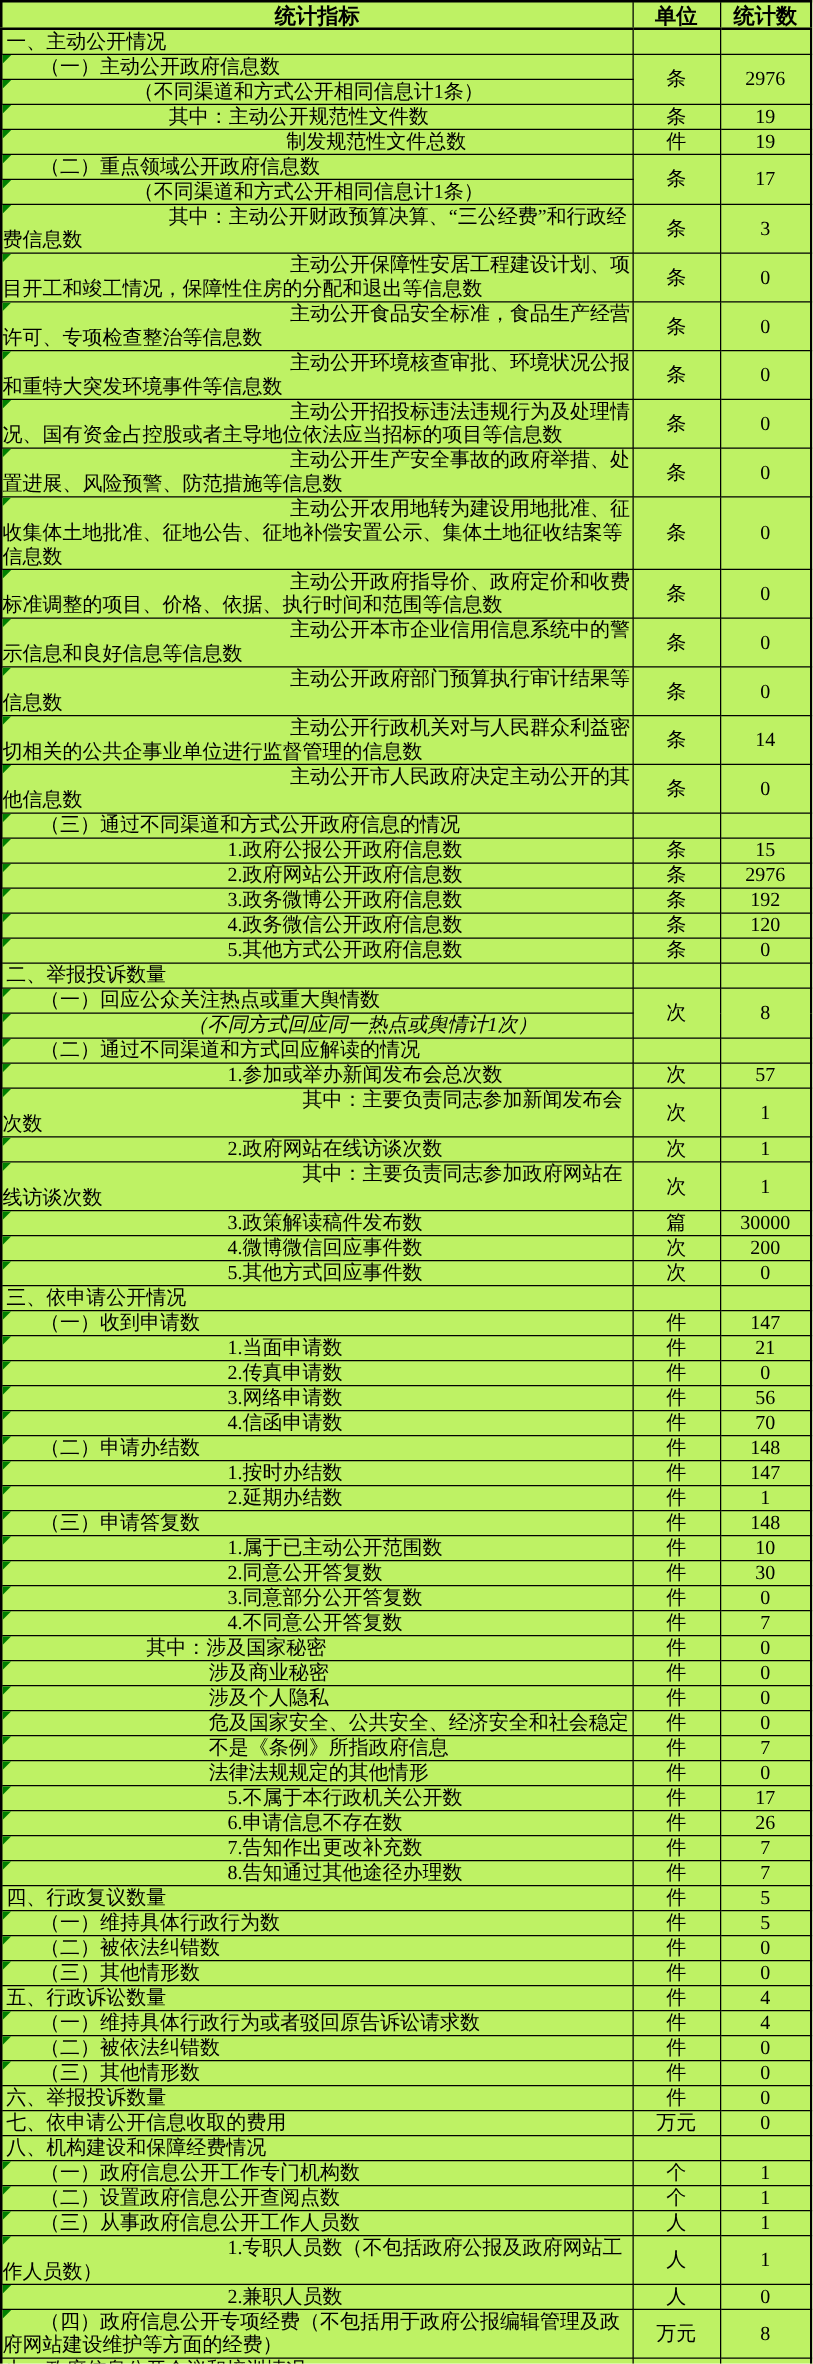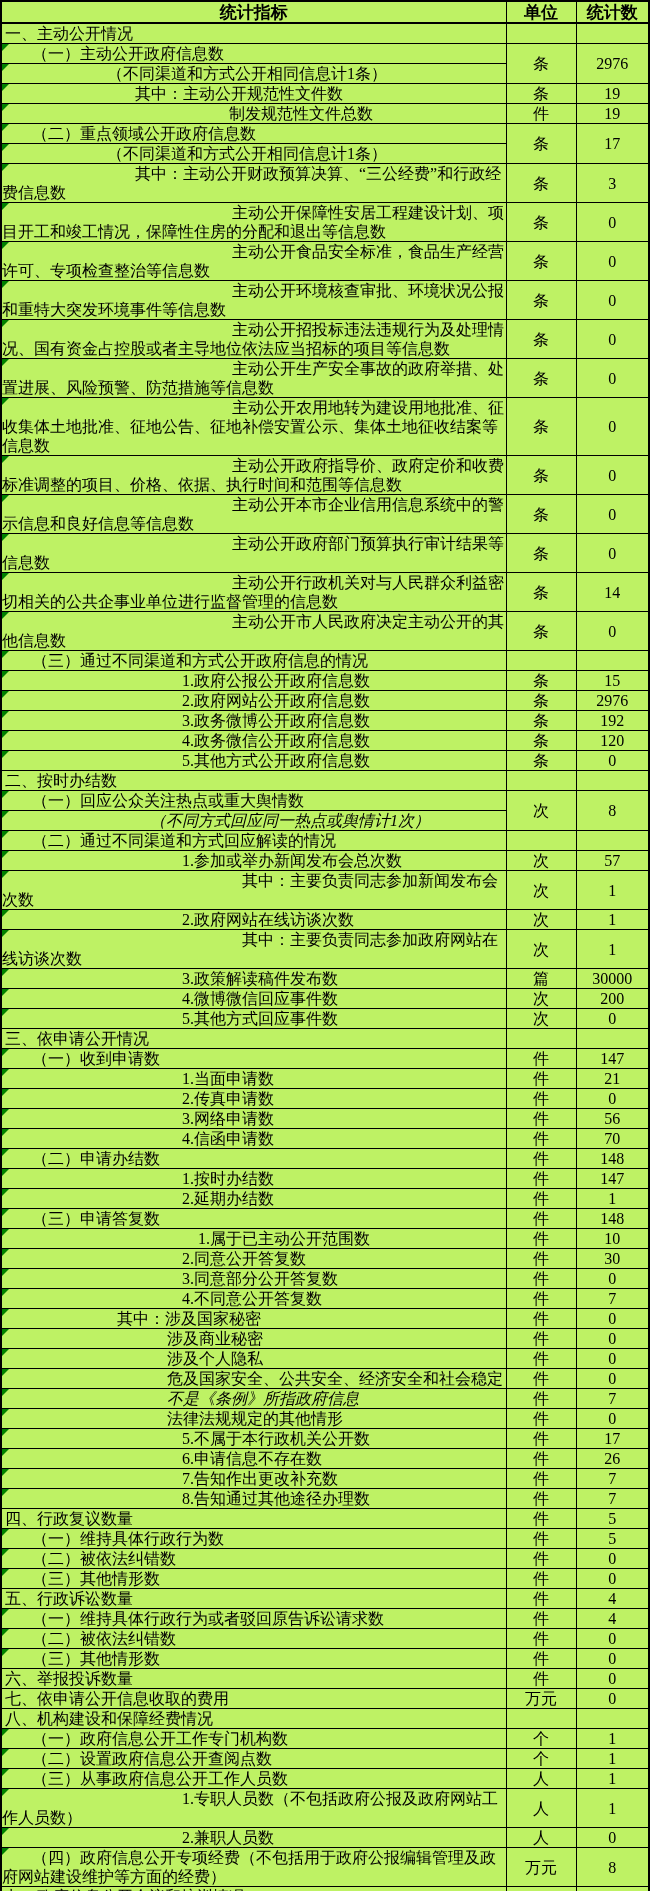--- a/index.html
+++ b/index.html
@@ -148,21 +148,21 @@
           <td class="c1" style="text-indent: 180px;"><span class="tri"></span>4.政务微信公开政府信息数</td>
           <td class="c2">条</td>
           <td class="c3">120</td>
         </tr>
         <tr style="height: 19px;">
           <td class="c1" style="text-indent: 180px;"><span class="tri"></span>5.其他方式公开政府信息数</td>
           <td class="c2">条</td>
           <td class="c3">0</td>
         </tr>
         <tr style="height: 19px;">
-          <td class="c1" style="text-indent: 3px;">二、按时办结数</td>
+          <td class="c1" style="text-indent: 3px;">二、举报投诉数量</td>
           <td class="c2"></td>
           <td class="c3"></td>
         </tr>
         <tr style="height: 19px;">
           <td class="c1" style="text-indent: 30px;"><span class="tri"></span>（一）回应公众关注热点或重大舆情数</td>
           <td class="c2" rowspan="2">次</td>
           <td class="c3" rowspan="2">8</td>
         </tr>
         <tr style="height: 19px; font-style: italic;">
           <td class="c1" style="text-indent: 148px;"><span class="tri"></span>（不同方式回应同一热点或舆情计1次）</td>
@@ -251,21 +251,21 @@
           <td class="c1" style="text-indent: 180px;"><span class="tri"></span>2.延期办结数</td>
           <td class="c2">件</td>
           <td class="c3">1</td>
         </tr>
         <tr style="height: 19px;">
           <td class="c1" style="text-indent: 30px;"><span class="tri"></span>（三）申请答复数</td>
           <td class="c2">件</td>
           <td class="c3">148</td>
         </tr>
         <tr style="height: 19px;">
-          <td class="c1" style="text-indent: 180px; padding-left: 16px;"><span class="tri"></span>1.属于已主动公开范围数</td>
+          <td class="c1" style="text-indent: 180px;"><span class="tri"></span>1.属于已主动公开范围数</td>
           <td class="c2">件</td>
           <td class="c3">10</td>
         </tr>
         <tr style="height: 19px;">
           <td class="c1" style="text-indent: 180px;"><span class="tri"></span>2.同意公开答复数</td>
           <td class="c2">件</td>
           <td class="c3">30</td>
         </tr>
         <tr style="height: 19px;">
           <td class="c1" style="text-indent: 180px;"><span class="tri"></span>3.同意部分公开答复数</td>
@@ -291,21 +291,21 @@
           <td class="c1" style="text-indent: 165px;"><span class="tri"></span>涉及个人隐私</td>
           <td class="c2">件</td>
           <td class="c3">0</td>
         </tr>
         <tr style="height: 19px;">
           <td class="c1" style="text-indent: 165px;"><span class="tri"></span>危及国家安全、公共安全、经济安全和社会稳定</td>
           <td class="c2">件</td>
           <td class="c3">0</td>
         </tr>
         <tr style="height: 19px;">
-          <td class="c1" style="text-indent: 165px; font-style: italic;"><span class="tri"></span>不是《条例》所指政府信息</td>
+          <td class="c1" style="text-indent: 165px;"><span class="tri"></span>不是《条例》所指政府信息</td>
           <td class="c2">件</td>
           <td class="c3">7</td>
         </tr>
         <tr style="height: 19px;">
           <td class="c1" style="text-indent: 165px;"><span class="tri"></span>法律法规规定的其他情形</td>
           <td class="c2">件</td>
           <td class="c3">0</td>
         </tr>
         <tr style="height: 19px;">
           <td class="c1" style="text-indent: 180px;"><span class="tri"></span>5.不属于本行政机关公开数</td>

